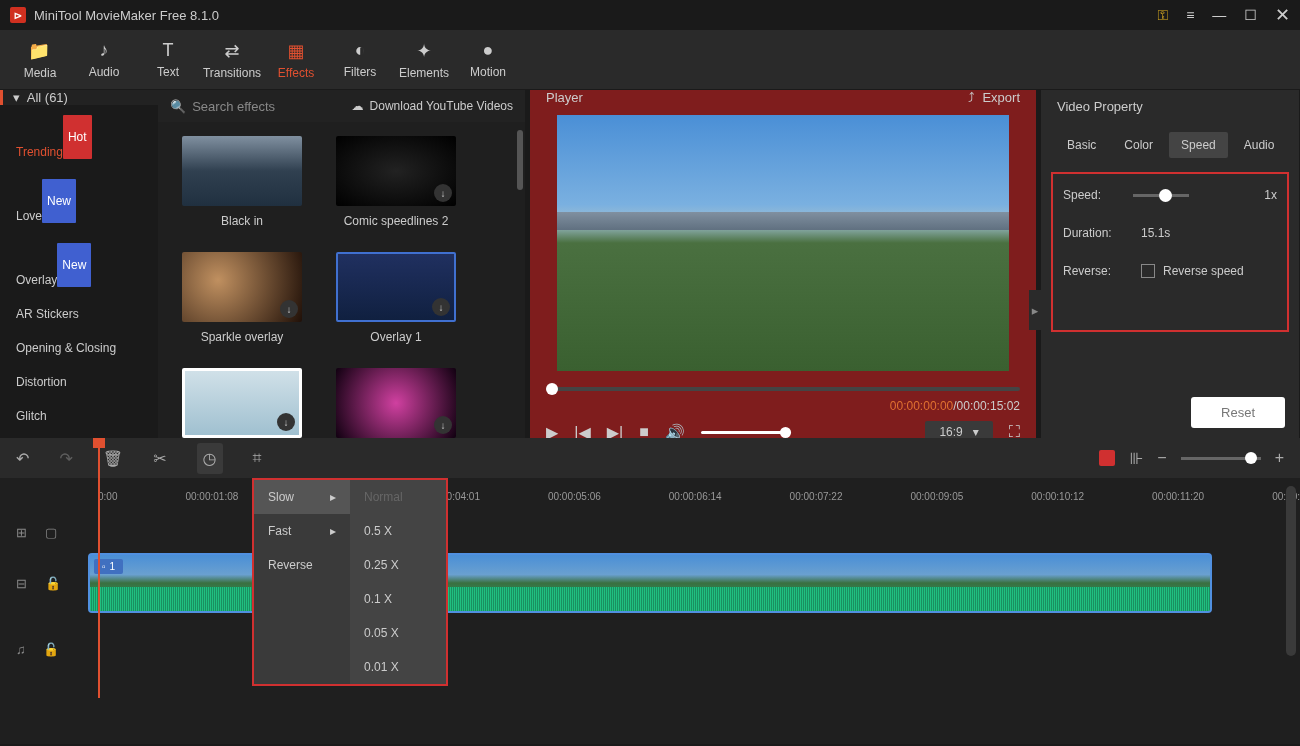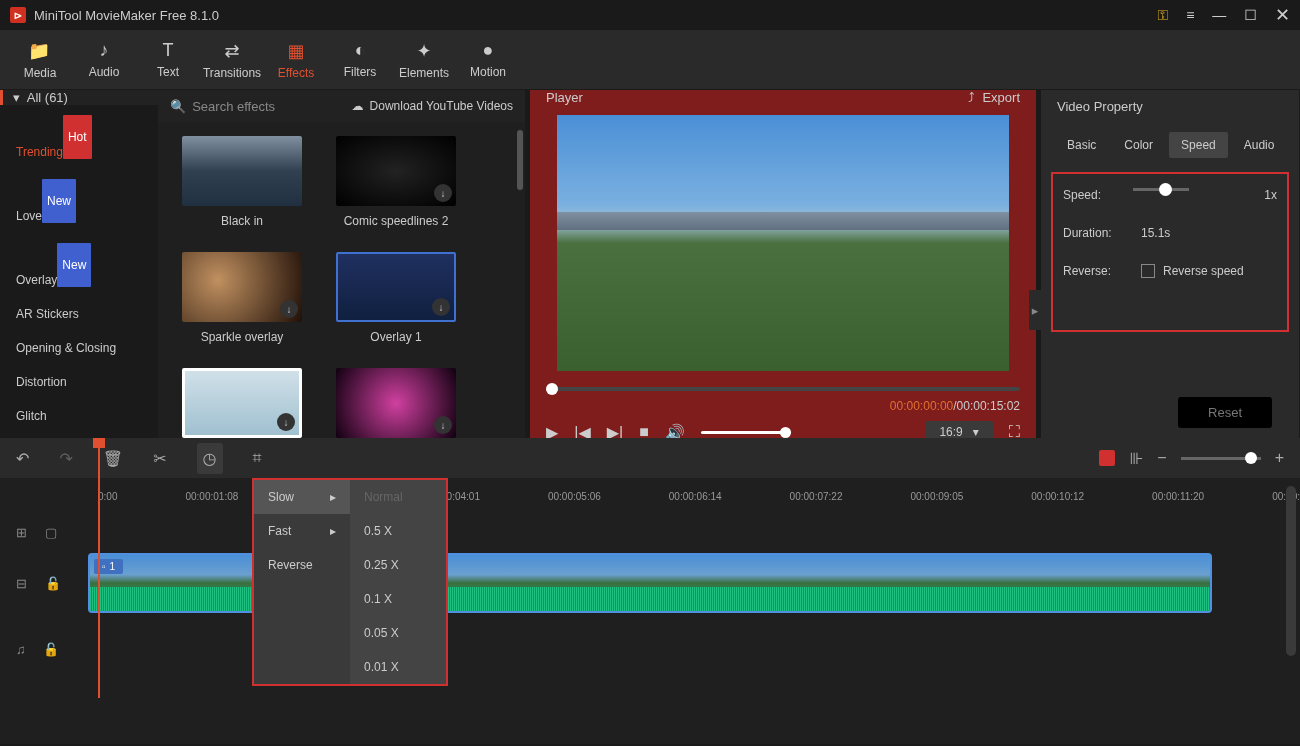--- a/index.html
+++ b/index.html
@@ -48,26 +48,26 @@
 .ctrl-btn{cursor:pointer;font-size:16px;color:#ccc}
 .vol-slider{width:90px;height:3px;background:#fff;border-radius:2px;position:relative}
 .vol-slider::after{content:"";position:absolute;right:0;top:-4px;width:11px;height:11px;background:#fff;border-radius:50%}
 .aspect{margin-left:auto;background:#3a3a3a;padding:4px 14px;border-radius:2px;display:flex;align-items:center;gap:10px;cursor:pointer;font-size:12px}
 .props-panel{width:258px;background:#2a2a2a;margin-left:5px;padding:0;position:relative}
 .props-header{height:32px;display:flex;align-items:center;padding:0 16px}
 .prop-tabs{display:flex;gap:4px;padding:10px 14px}
 .prop-tab{padding:6px 12px;cursor:pointer;border-radius:2px;font-size:12px}
 .prop-tab.active{background:#444}
 .prop-body{border:2px solid #d03030;margin:4px 10px;padding:14px 10px;height:160px;display:flex;flex-direction:column;gap:24px}
-.prop-row{display:flex;font-size:12px}
+.prop-row{display:flex;align-items:center;font-size:12px}
 .prop-row label{width:70px}
 .speed-slider{width:56px;height:3px;background:#666;position:relative;margin-right:20px}
 .speed-slider::after{content:"";position:absolute;left:26px;top:-5px;width:13px;height:13px;background:#fff;border-radius:50%}
 .checkbox{width:14px;height:14px;border:1px solid #888;margin-right:8px}
-.reset-btn{position:absolute;bottom:10px;right:27px;background:#000000;padding:8px 30px;border-radius:3px;cursor:pointer;color:#777}
+.reset-btn{position:absolute;bottom:10px;right:14px;background:#ffffff;padding:8px 30px;border-radius:3px;cursor:pointer;color:#777}
 .expand-tab{position:absolute;left:-12px;top:200px;width:12px;height:40px;background:#2a2a2a;display:flex;align-items:center;justify-content:center;cursor:pointer;color:#888}
 .timeline-area{height:306px;background:#1f1f1f;position:relative}
 .tl-toolbar{height:40px;background:#2a2a2a;display:flex;align-items:center;padding:0 16px;gap:30px}
 .tl-tool{cursor:pointer;font-size:16px;color:#aaa}
 .tl-tool.active{background:#3a3a3a;padding:6px;border-radius:3px}
 .tl-right{margin-left:auto;display:flex;align-items:center;gap:14px}
 .zoom-slider{width:80px;height:3px;background:#666;position:relative}
 .zoom-slider::after{content:"";position:absolute;right:4px;top:-5px;width:12px;height:12px;background:#fff;border-radius:50%}
 .ruler{height:36px;background:#1f1f1f;display:flex;align-items:center;padding-left:98px;position:relative;font-size:10px;color:#999;gap:68px;white-space:nowrap;overflow:hidden}
 .ruler span{position:relative}

